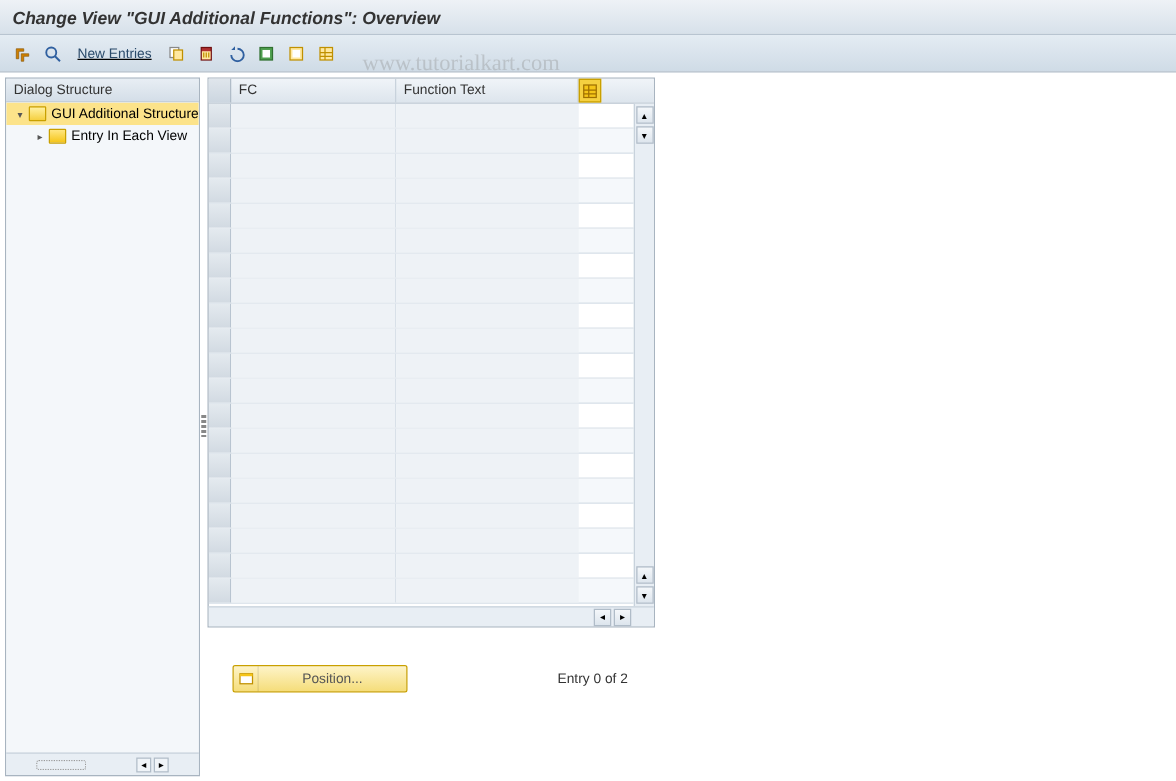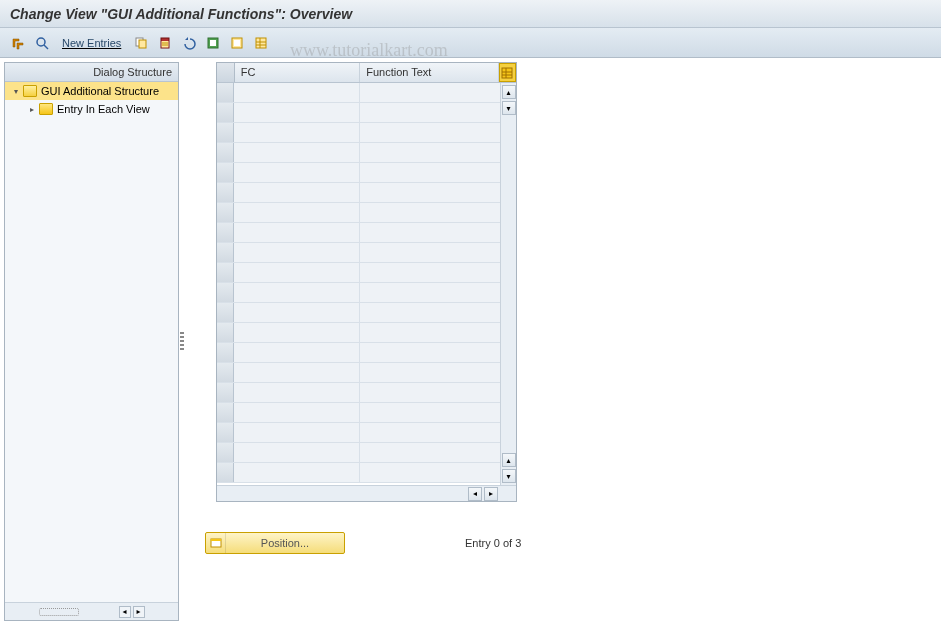--- a/index.html
+++ b/index.html
@@ -14,21 +14,21 @@
 .tb-btn { width: 20px; height: 20px; display: flex; align-items: center; justify-content: center; border-radius: 2px; cursor: pointer; }
 .tb-text { font-size: 11px; color: #2a4a6a; padding: 0 6px; cursor: pointer; }
 
 
 .watermark { position: absolute; top: 40px; left: 290px; font-size: 18px; color: rgba(140,140,140,0.35); pointer-events: none; z-index: 100; font-family: Liberation Serif, serif; }
 
 
 .main { display: flex; height: calc(625px - 58px); }
 
 
-.tree-panel { width: 175px; border: 1px solid #a8b4c0; background: #f4f7fa; margin: 4px 0 4px 4px; position: relative; display: flex; flex-direction: column; text-align: right; }
+.tree-panel { width: 156px; border: 1px solid #a8b4c0; background: #f4f7fa; margin: 4px 0 4px 4px; position: relative; display: flex; flex-direction: column; }
 .tree-header { background: linear-gradient(#e8eef4, #d4dee8); padding: 3px 6px; border-bottom: 1px solid #b8c4d0; font-size: 11px; color: #333; }
 .tree-body { flex: 1; background: #f4f7fa; overflow: hidden; }
 .tree-node { display: flex; align-items: center; height: 18px; padding-left: 4px; font-size: 11px; cursor: pointer; white-space: nowrap; overflow: hidden; }
 .tree-node .arrow { width: 10px; height: 10px; display: inline-flex; align-items: center; justify-content: center; font-size: 8px; color: #555; margin-right: 2px; }
 .tree-node .folder { width: 14px; height: 12px; background: linear-gradient(#ffe680, #f5c518); border: 1px solid #c9a000; border-radius: 1px; margin-right: 4px; flex-shrink: 0; }
 .tree-node .folder.open { background: linear-gradient(#fff0a0, #f5d040); }
 .tree-node.selected { background: #fce38a; }
 .tree-node.l1 { padding-left: 6px; }
 .tree-node.l2 { padding-left: 22px; }
 .tree-node.l3 { padding-left: 40px; }
@@ -39,21 +39,21 @@
 .small-arrow { width: 12px; height: 12px; background: #f0f4f8; border: 1px solid #b0bcc8; display: flex; align-items: center; justify-content: center; font-size: 8px; cursor: pointer; }
 
 
 .splitter { width: 6px; display: flex; align-items: center; justify-content: center; cursor: col-resize; }
 .splitter-dots { width: 4px; height: 20px; background: repeating-linear-gradient(#888 0 2px, transparent 2px 4px); }
 
 
 .content { flex: 1; padding: 4px 8px 4px 0; display: flex; flex-direction: column; }
 
 
-.table-wrap { width: 301px; border: 1px solid #a8b4c0; background: #fff; display: flex; flex-direction: column; margin-left: 31px; }
+.table-wrap { width: 358px; border: 1px solid #a8b4c0; background: #fff; display: flex; flex-direction: column; }
 .table-header { display: flex; height: 20px; background: linear-gradient(#f0f4f8, #dde5ed); border-bottom: 1px solid #b8c4d0; }
 .th { border-right: 1px solid #c8d2dc; padding: 3px 6px; font-size: 11px; color: #333; }
 .th-rowsel { width: 18px; background: linear-gradient(#e0e6ec, #ccd6e0); border-right: 1px solid #b0bcc8; }
 .th-fc { width: 132px; }
 .th-ft { width: 146px; }
 .th-cfg { width: 18px; background: #f5d040; border: 1px solid #c9a000; display: flex; align-items: center; justify-content: center; cursor: pointer; }
 .table-body { display: flex; height: 402px; }
 .rows-area { flex: 1; overflow: hidden; }
 .row { display: flex; height: 20px; border-bottom: 1px solid #d8e0e8; }
 .row:nth-child(even) { background: #f5f8fb; }
@@ -307,17 +307,17 @@
     <div class="footer">
       <div class="pos-btn">
         <span class="pos-icon">
           <svg width="14" height="14" viewBox="0 0 14 14">
               <rect x="2" y="3" width="10" height="8" fill="#fff" stroke="#c09000"></rect>
               <rect x="2" y="3" width="10" height="2" fill="#f5c518"></rect>
             </svg>
         </span>
         <span class="pos-label">Position...</span>
       </div>
-      <span class="entry-text">Entry 0 of 3</span>
+      <span class="entry-text">Entry 0 of 2</span>
     </div>
 
   </div>
 </div>
 
 </body></html>

